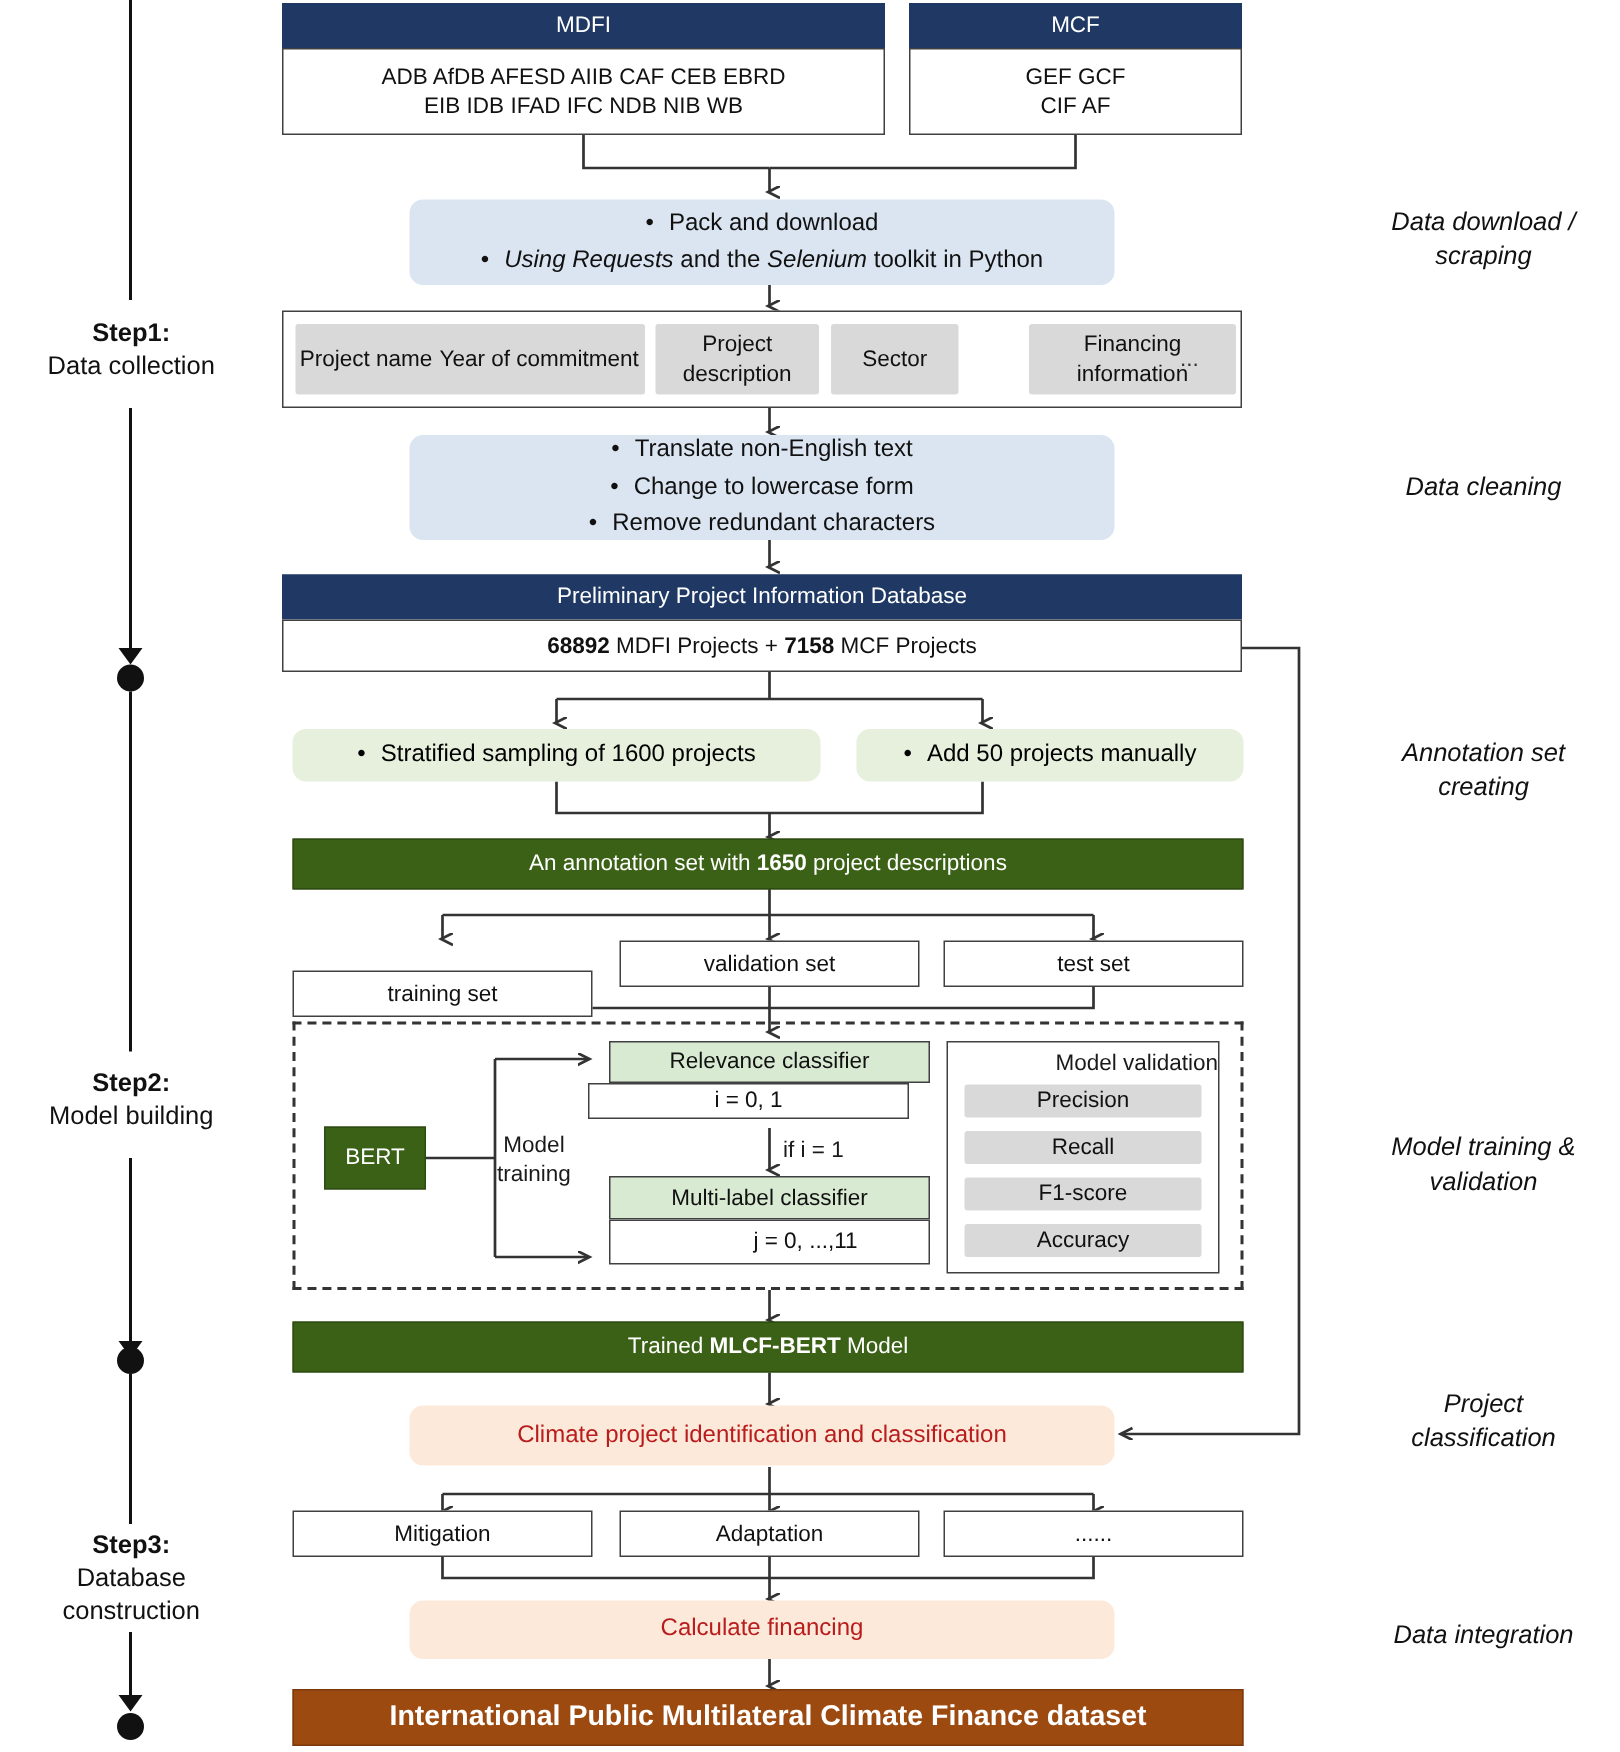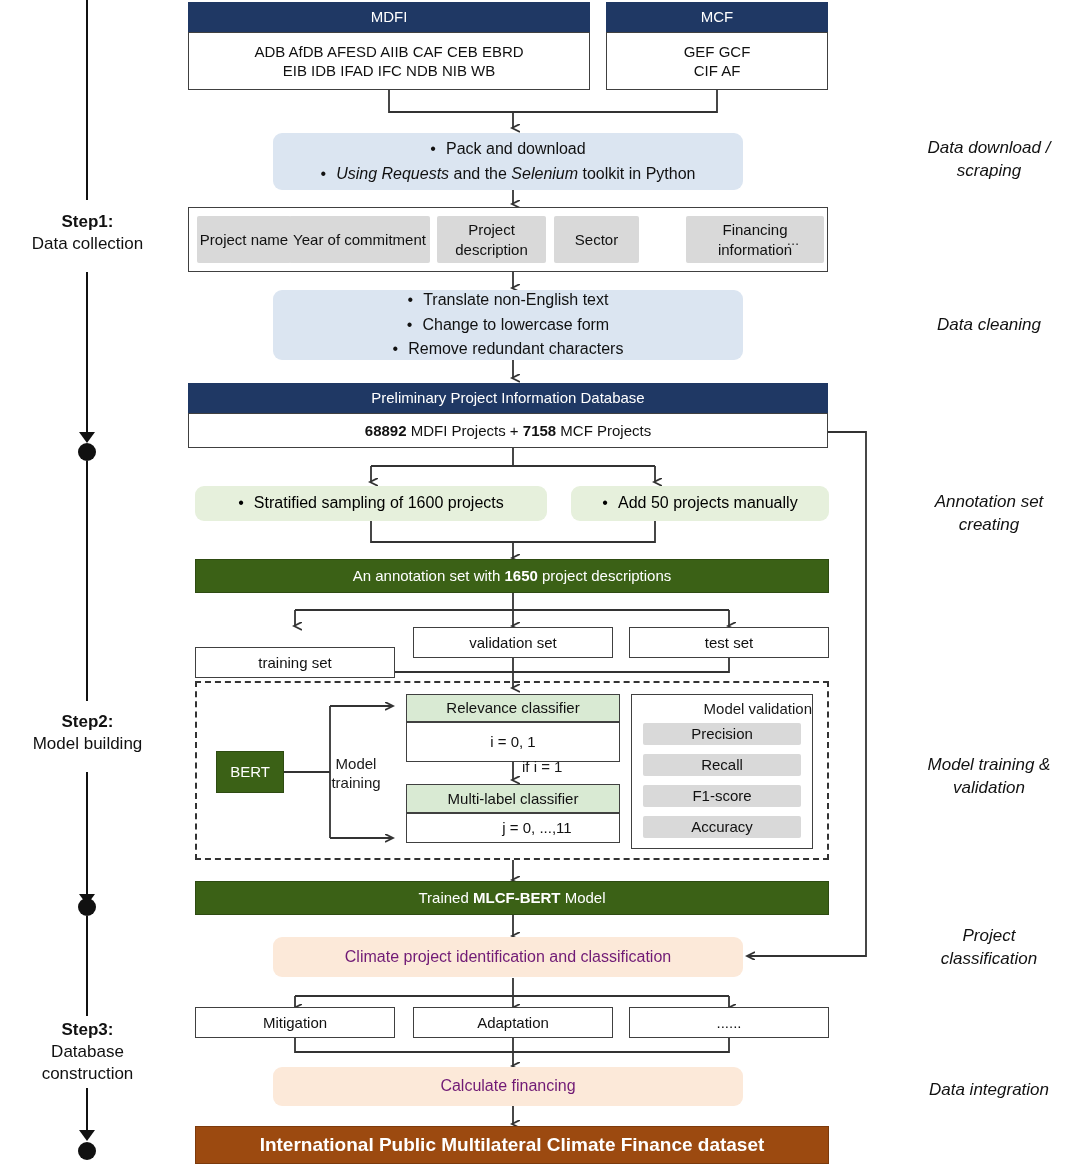--- a/index.html
+++ b/index.html
@@ -105,21 +105,21 @@
     color: #ffffff;
     border: 1.4px solid #2e4b12;
   }
   .green-lite {
     background: #d9ead3;
     color: #111111;
     border: 1.4px solid #404040;
   }
   .peach {
     background: #fce9d9;
-    color: #701a75;
+    color: #b91c1c;
     border-radius: 9px;
   }
   .brown {
     background: #9c4a10;
     color: #ffffff;
     border: 1.4px solid #7c3a0c;
     font-weight: bold;
     font-size: 19px;
   }
   .grey-chip {
@@ -337,21 +337,21 @@
   <div class="abs dashed-panel" style="left:195px; top:681px; width:634px; height:179px;"></div>
 
   <div class="box green-dark" style="left:216px; top:751px; width:68px; height:42px;">BERT</div>
 
   <div class="box" style="left:325px; top:751px; width:62px; height:44px; flex-direction:column; font-size:15px;">
     <div>Model</div>
     <div>training</div>
   </div>
 
   <div class="box green-lite" style="left:406px; top:694px; width:214px; height:28px;">Relevance classifier</div>
-  <div class="box white-box" style="left:406px; top:722px; width:214px; height:40px;">i = 0, 1</div>
+  <div class="box white-box" style="left:392px; top:722px; width:214px; height:24px;">i = 0, 1</div>
 
   <div class="box" style="left:522px; top:757px; width:70px; height:20px; justify-content:flex-start; font-size:15px;">if i = 1</div>
 
   <div class="box green-lite" style="left:406px; top:784px; width:214px; height:29px;">Multi-label classifier</div>
   <div class="box white-box" style="left:406px; top:813px; width:214px; height:30px;padding-left:48px;">j = 0, ...,11</div>
 
   <div class="box outer-white" style="left:631px; top:694px; width:182px; height:155px; display:block;">
     <div style="text-align:right; font-size:15px; padding-top:4px;">Model validation</div>
   </div>
   <div class="box grey-chip" style="left:643px; top:723px; width:158px; height:22px;">Precision</div>

